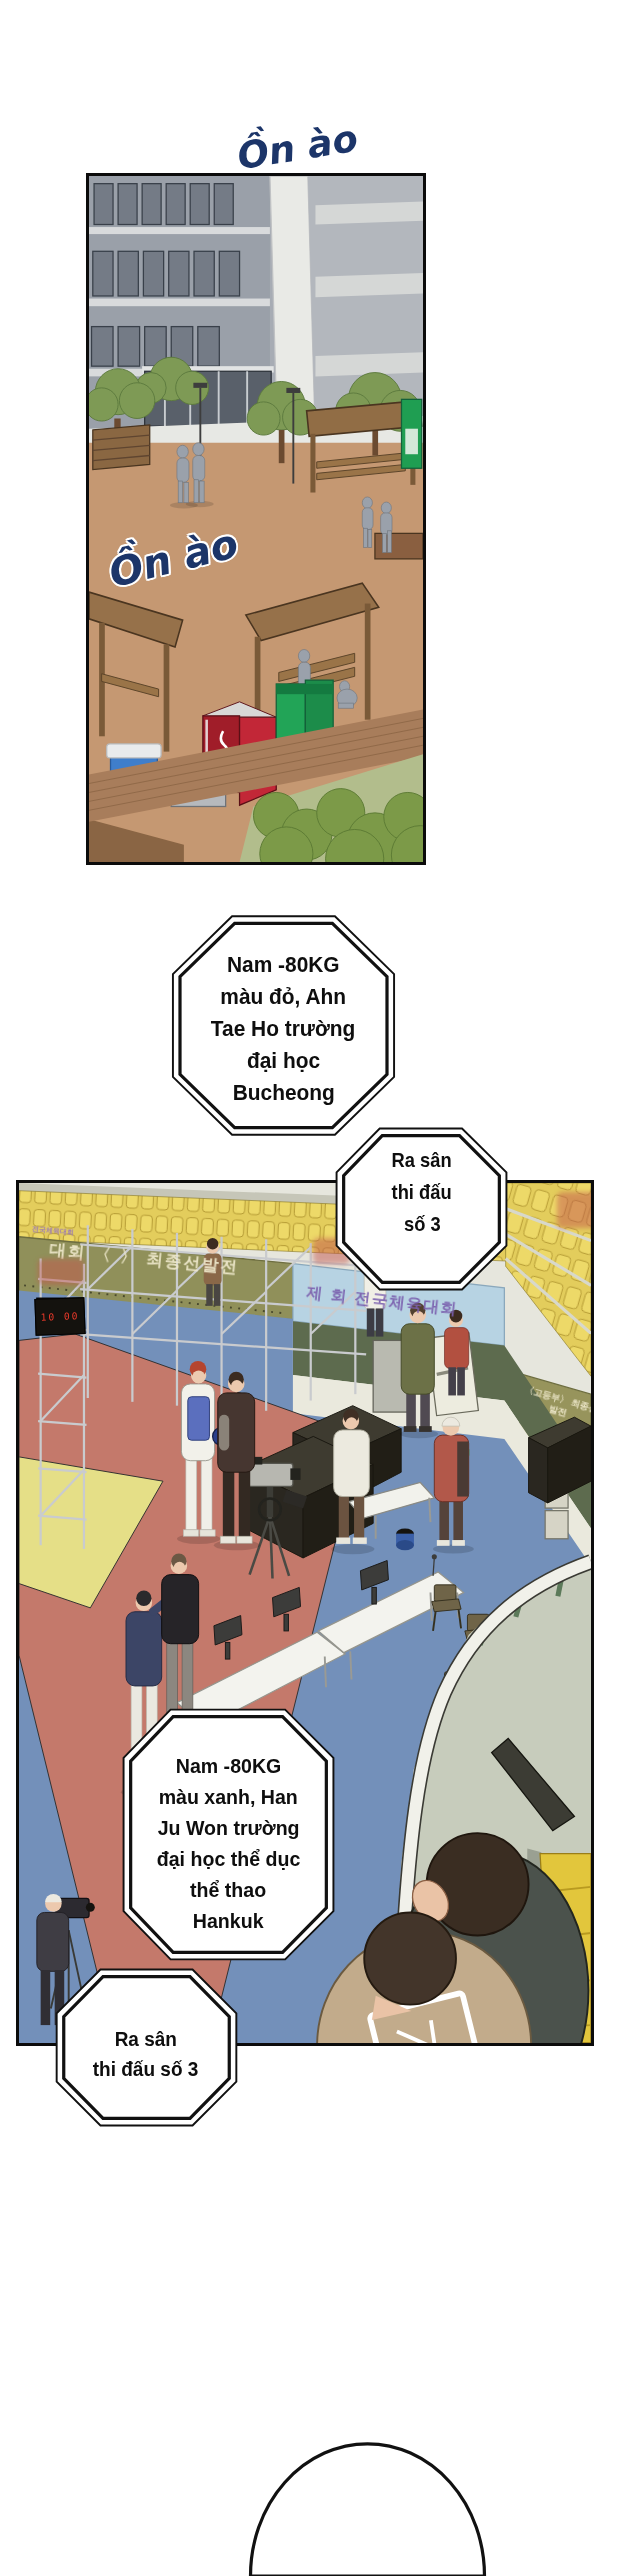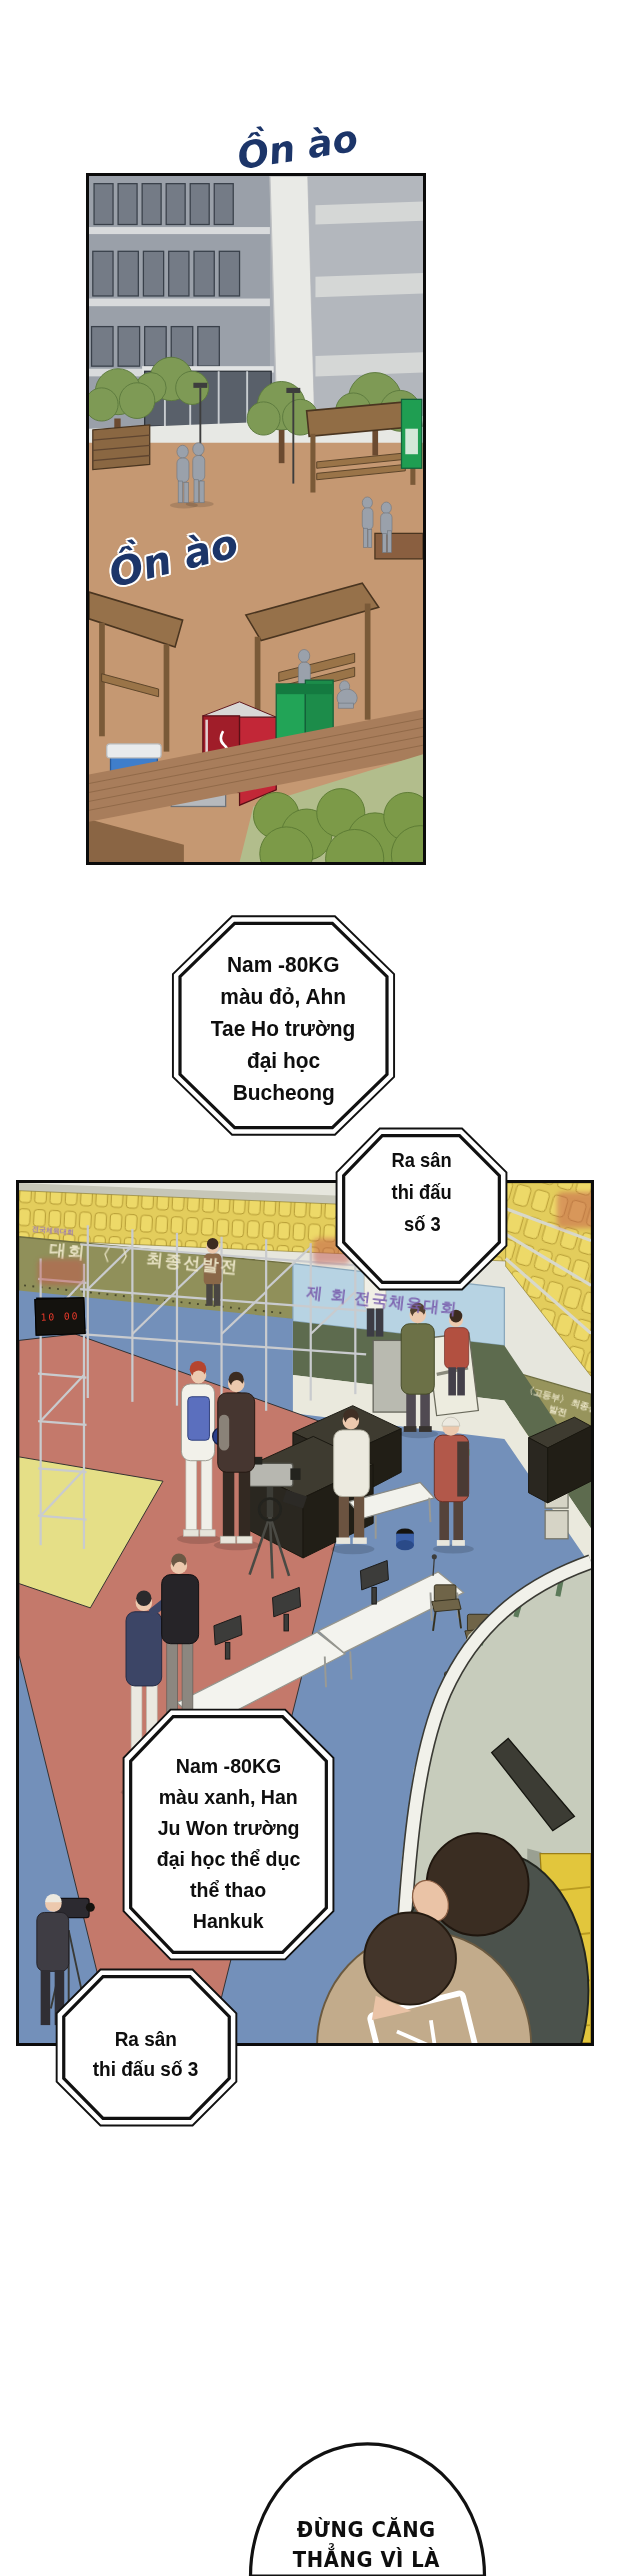--- a/index.html
+++ b/index.html
@@ -539,19 +539,15 @@
     <span>màu xanh, Han</span>
     <span>Ju Won trường</span>
     <span>đại học thể dục</span>
     <span>thể thao</span>
     <span>Hankuk</span>
   </div>
   <div class="bubble-text" style="left:59px;top:2023px;width:174px;height:62px;font-size:20px;line-height:30px;">
     <span>Ra sân</span>
     <span>thi đấu số 3</span>
   </div>
-  <div class="bubble-text" style="left:270px;top:2513px;width:193px;height:64px;font-size:20.6px;line-height:30px;font-family:'DejaVu Sans',sans-serif;letter-spacing:0.6px;">
-    <span>ĐỪNG CĂNG</span>
-    <span>THẲNG VÌ LÀ</span>
-  </div>
 
 </div>
 
 
 </body></html>

